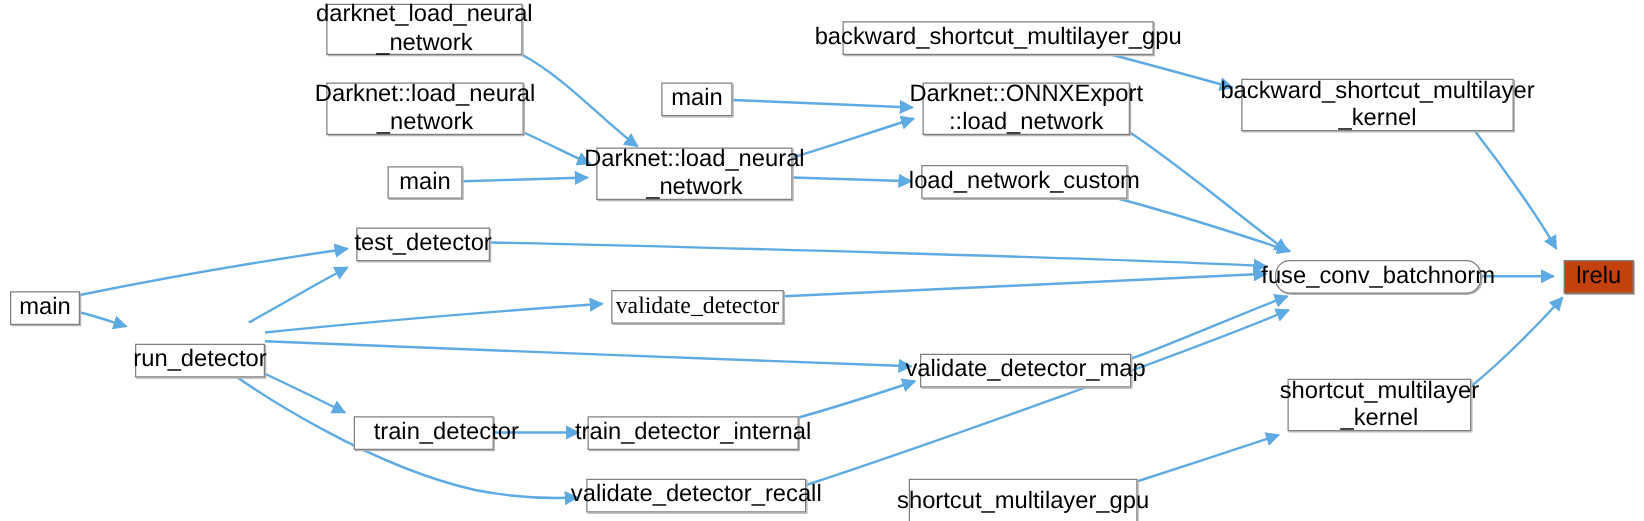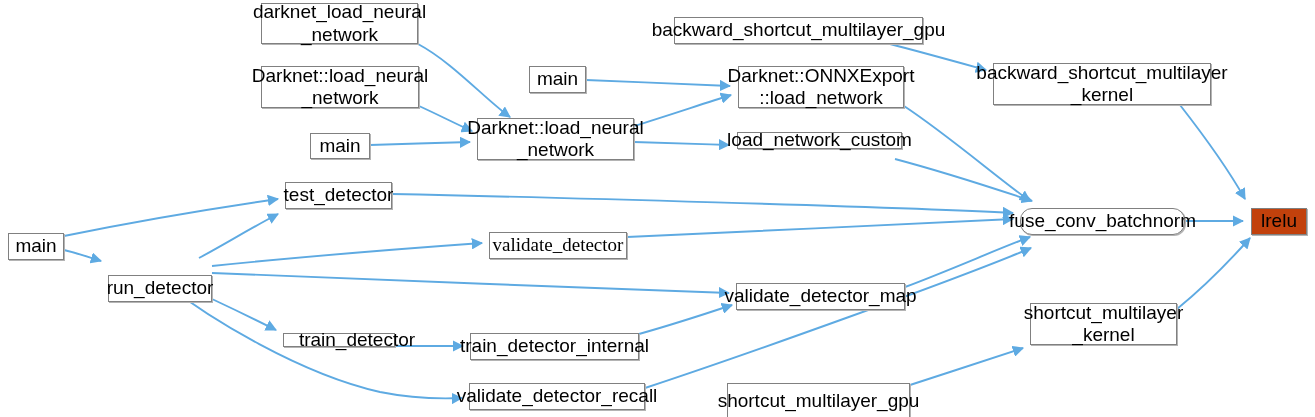--- a/index.html
+++ b/index.html
@@ -57,29 +57,29 @@
 _network</div>
       <div class="node" style="left: 261px; top: 66px; width: 158px; height: 42px;">Darknet::load_neural
 _network</div>
       <div class="node" style="left: 310px; top: 133px; width: 60px; height: 26px;">main</div>
       <div class="node" style="left: 477px; top: 118px; width: 157px; height: 42px;">Darknet::load_neural
 _network</div>
       <div class="node" style="left: 529px; top: 66px; width: 57px; height: 27px;">main</div>
       <div class="node" style="left: 674px; top: 17px; width: 249px; height: 27px;">backward_shortcut_multilayer_gpu</div>
       <div class="node" style="left: 738px; top: 66px; width: 166px; height: 42px;">Darknet::ONNXExport
 ::load_network</div>
-      <div class="node" style="left: 737px; top: 132px; width: 165px; height: 17px; text-align: center;">load_network_custom</div>
+      <div class="node" style="left: 737px; top: 132px; width: 165px; height: 27px; text-align: center;">load_network_custom</div>
       <div class="node" style="left: 993px; top: 63px; width: 218px; height: 42px;">backward_shortcut_multilayer
 _kernel</div>
       <div class="node" style="left: 285px; top: 182px; width: 107px; height: 27px;">test_detector</div>
       <div class="node" style="left: 8px; top: 233px; width: 56px; height: 27px;">main</div>
       <div class="node" style="left: 108px; top: 275px; width: 104px; height: 27px;">run_detector</div>
       <div class="node" style="left: 489px; top: 232px; width: 138px; height: 27px; font-family: Liberation Serif, serif;">validate_detector</div>
       <div class="node" style="left: 736px; top: 283px; width: 169px; height: 27px;">validate_detector_map</div>
-      <div class="node" style="left: 283px; top: 333px; width: 112px; height: 14px; padding-left: 36px;">train_detector</div>
+      <div class="node" style="left: 283px; top: 333px; width: 112px; height: 27px; padding-left: 36px;">train_detector</div>
       <div class="node" style="left: 470px; top: 333px; width: 169px; height: 27px;">train_detector_internal</div>
       <div class="node" style="left: 469px; top: 383px; width: 176px; height: 27px; text-align: right;">validate_detector_recall</div>
       <div class="node" style="left: 727px; top: 383px; width: 183px; height: 37px;">shortcut_multilayer_gpu</div>
       <div class="node" style="left: 1020px; top: 208px; width: 165px; height: 27px; border-radius: 12px;">fuse_conv_batchnorm</div>
       <div class="node" style="left: 1030px; top: 303px; width: 147px; height: 42px;">shortcut_multilayer
 _kernel</div>
       <div class="node highlight" style="left: 1251px; top: 208px; width: 56px; height: 27px;">lrelu</div>
     </div>
 </div>
 

